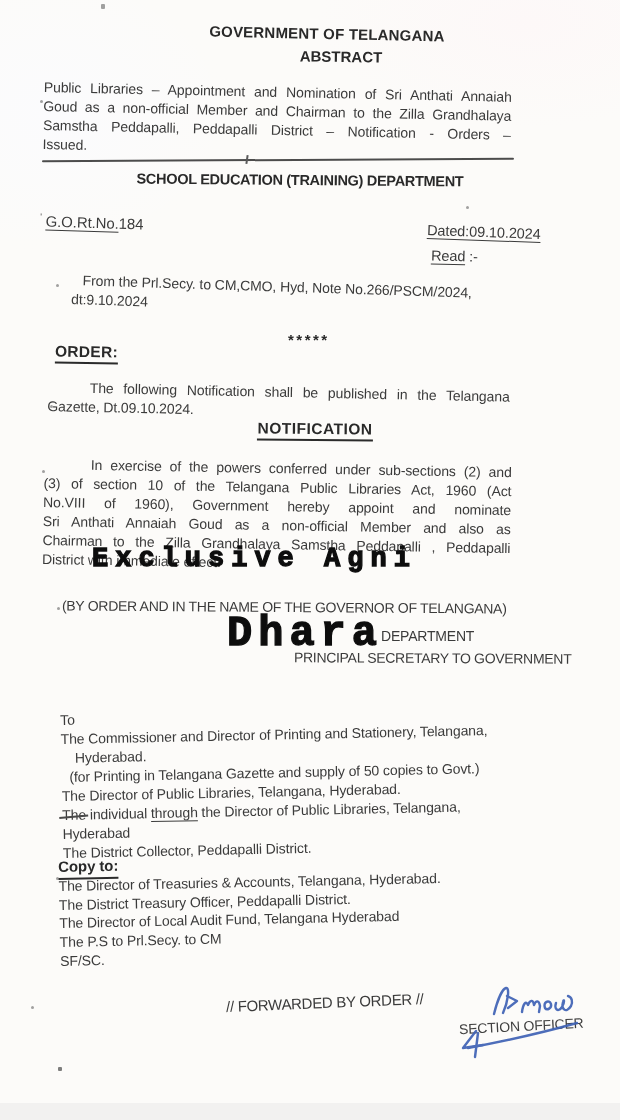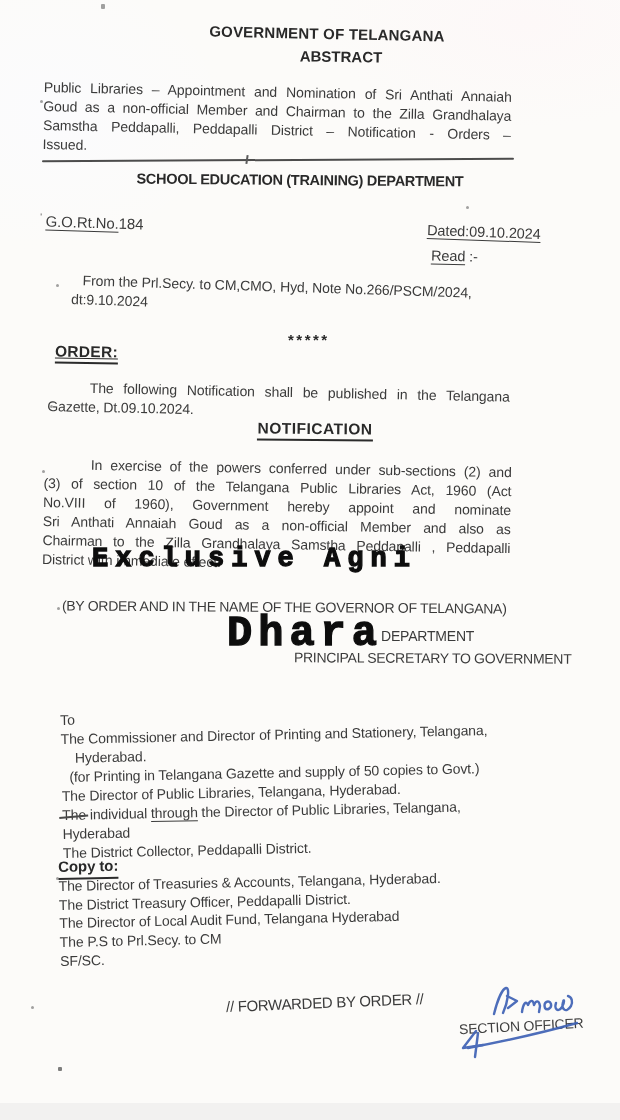--- a/index.html
+++ b/index.html
@@ -59,21 +59,21 @@
   </div>
 
   <div class="abs body-txt" style="left:72px; top:271px; width:420px; transform:rotate(1.8deg); transform-origin:left top;">
     <div class="pline nw" style="padding-left:11px;">From the Prl.Secy. to CM,CMO, Hyd, Note No.266/PSCM/2024,</div>
     <div class="pline nw">dt:9.10.2024</div>
   </div>
 
   <div class="abs b" style="left:288px; top:331px; font-size:15px; letter-spacing:2.5px;">*****</div>
 
   <div class="abs" style="left:55px; top:343px; transform:rotate(0.8deg);">
-    <span class="b hul" style="font-size:15.5px; letter-spacing:.3px;text-decoration:underline;">ORDER:</span>
+    <span class="b hul" style="font-size:15.5px; letter-spacing:.3px;">ORDER:</span>
   </div>
 
   <div class="abs body-txt" style="left:48px; top:378px; width:462px; transform:rotate(1.2deg); transform-origin:left top;">
     <div class="jline" style="padding-left:42px;">The following Notification shall be published in the Telangana</div>
     <div class="pline">Gazette, Dt.09.10.2024.</div>
   </div>
 
   <div class="abs ctr" style="left:15px; top:420px; width:600px; transform:rotate(0.5deg);">
     <span class="b hul" style="font-size:15.5px; letter-spacing:.5px;">NOTIFICATION</span>
   </div>

